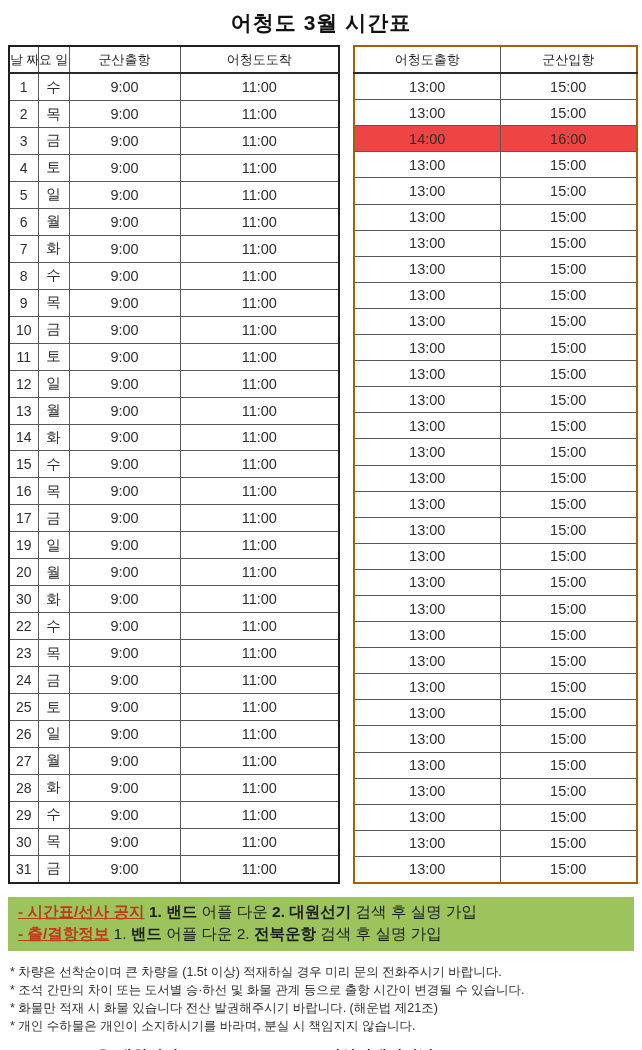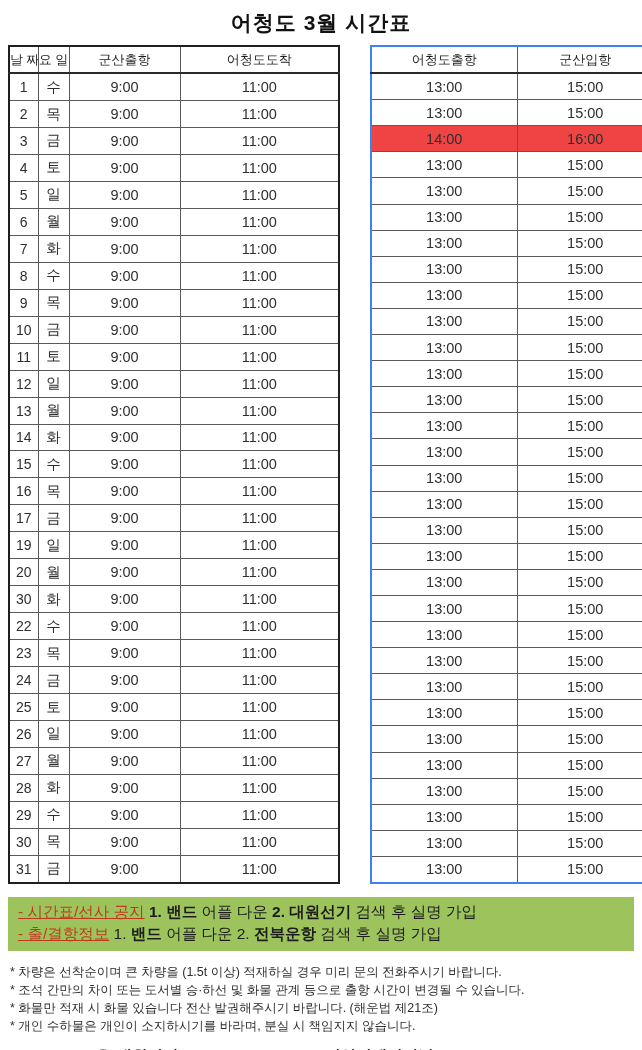--- a/index.html
+++ b/index.html
@@ -5,38 +5,38 @@
   html,body { margin:0; padding:0; }
   body {
     width:642px; height:1050px; background:#ffffff;
     font-family:"Liberation Sans", sans-serif; color:#262626;
     overflow:hidden;
   }
   .page-title {
     text-align:center; font-size:21px; font-weight:bold; color:#111;
     margin:9px 0 8px 0; letter-spacing:1px;
   }
-  .tables { display:flex; margin-left:8px; gap:30px; }
+  .tables { display:flex; margin-left:8px; gap:13px; }
   table { border-collapse:collapse; table-layout:fixed; background:#fff; }
   .t-left  { width:330px; border:2px solid #1f1f1f; }
-  .t-right { width:283px; border:2px solid #3b82f6; }
+  .t-right { width:283px; border:2px solid #a16207; }
   th, td {
     border:1px solid #595959; text-align:center; vertical-align:middle;
     height:25.1px; padding:0; overflow:hidden; white-space:nowrap;
   }
   th { font-size:13px; font-weight:normal; color:#1c1c1c; }
   thead th { border-bottom:2px solid #2a2a2a; }
   td { font-size:14.5px; color:#2e2e2e; }
   td.c-date { font-size:14px; }
   td.hl { background:#ef4444; }
   .banner {
     margin:13px 8px 0 8px; background:#9dc45c; padding:4px 10px 6px 10px;
   }
   .banner .line { font-size:15.5px; line-height:22px; color:#1c1c1c; }
-  .banner .red { color:#bf3a1c; font-weight:normal; text-decoration:underline; }
+  .banner .red { color:#bf3a1c; font-weight:bold; text-decoration:underline; }
   .banner .b { font-weight:bold; }
   .notes { margin:14px 0 0 10px; }
   .note { font-size:12.5px; line-height:15px; color:#2e2e2e; margin-bottom:3px; }
   .contact-footer {
     margin-top:12px; display:flex; justify-content:center; gap:46px;
     font-size:15.5px; font-weight:bold; color:#111;
   }
 </style>
 </head>
 <body>

